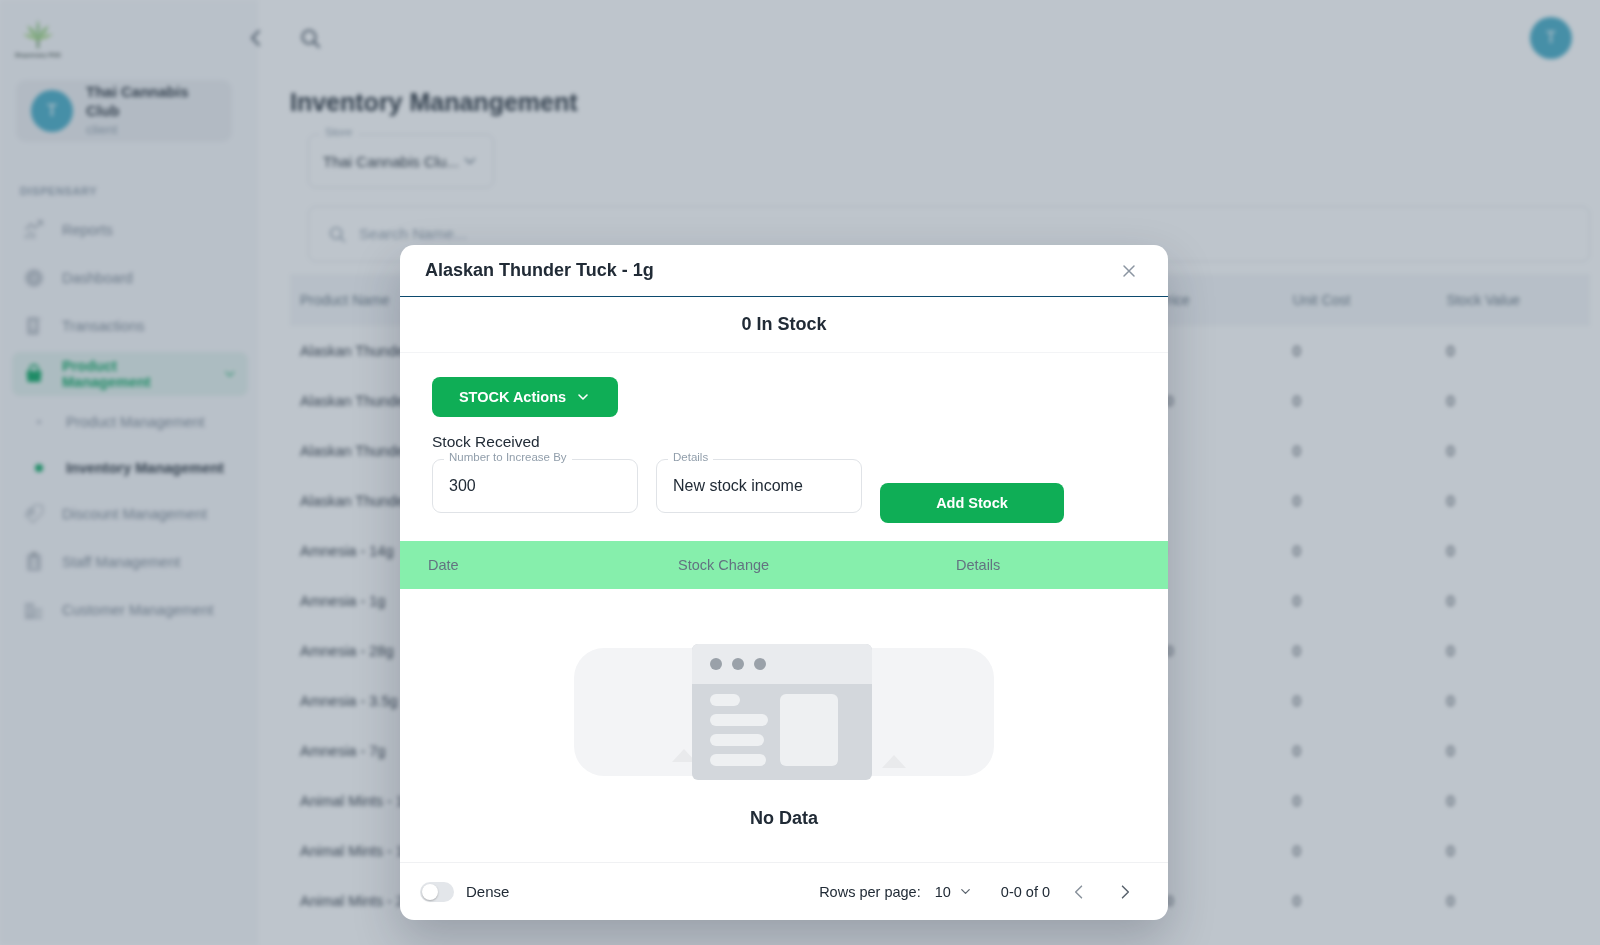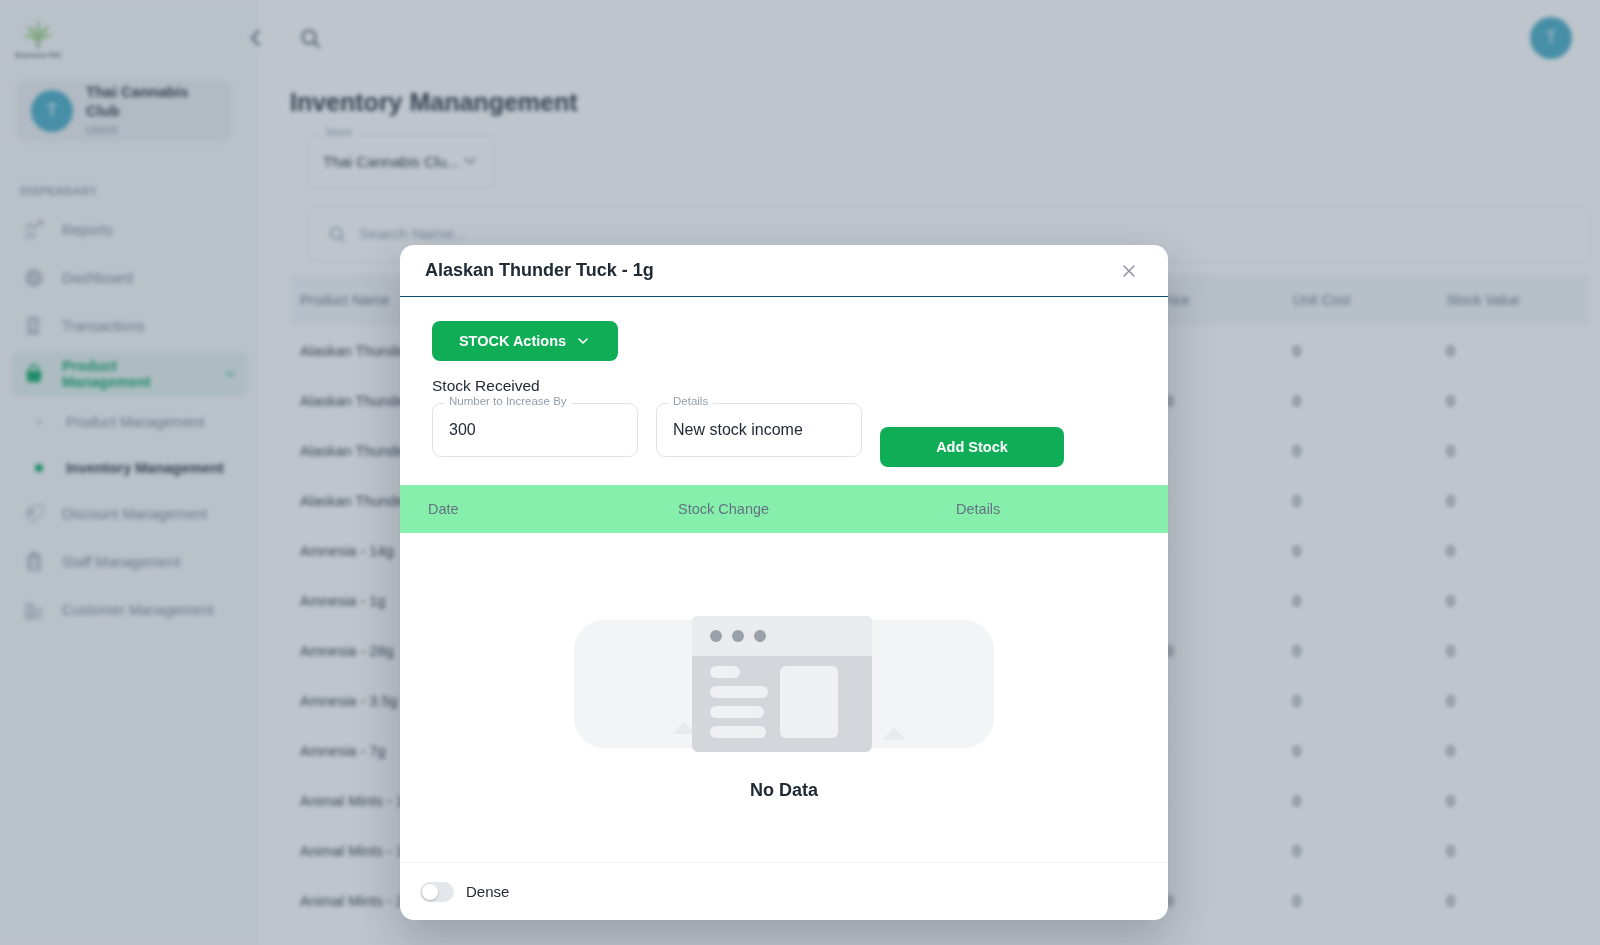--- a/index.html
+++ b/index.html
@@ -542,20 +542,21 @@
 
   <div class="modal-head">
     <span class="modal-title">Alaskan Thunder Tuck - 1g</span>
     <span class="modal-close">
       <svg viewBox="0 0 24 24" width="20" height="20" fill="none" stroke="#8b95a1" stroke-width="1.8">
         <path d="M6 6l12 12M18 6L6 18" stroke-linecap="round"></path>
       </svg>
     </span>
   </div>
 
+  <div class="stock-count">0 In Stock</div>
 
   <div class="modal-body">
 
     <div class="row-search">
       <button id="stock-actions-btn" class="btn-green">
         <span>STOCK Actions</span>
         <svg width="16" height="16" viewBox="0 0 24 24" fill="none" stroke="#ffffff" stroke-width="2.4">
           <path d="M6 9l6 6 6-6" stroke-linecap="round" stroke-linejoin="round"></path>
         </svg>
       </button>
@@ -605,15 +606,35 @@
         <rect x="216" y="72" width="58" height="72" rx="6" fill="#eef0f2"></rect>
       </svg>
       <div class="empty-text">No Data</div>
     </div>
 
   </div>
 
   <div class="modal-foot">
     <span class="toggle"></span>
     <span class="dense-label">Dense</span>
+    <div class="foot-right">
+      <span class="rpp-label">Rows per page:</span>
+      <span class="rpp-value">
+        <span>10</span>
+        <svg width="15" height="15" viewBox="0 0 24 24" fill="none" stroke="#5b646e" stroke-width="2">
+          <path d="M6 9l6 6 6-6" stroke-linecap="round" stroke-linejoin="round"></path>
+        </svg>
+      </span>
+      <span class="range">0-0 of 0</span>
+      <span class="pg-btn">
+        <svg width="20" height="20" viewBox="0 0 24 24" fill="none" stroke="#8a939d" stroke-width="1.8">
+          <path d="M15 5l-7 7 7 7" stroke-linecap="round" stroke-linejoin="round"></path>
+        </svg>
+      </span>
+      <span class="pg-btn">
+        <svg width="20" height="20" viewBox="0 0 24 24" fill="none" stroke="#5b646e" stroke-width="1.8">
+          <path d="M9 5l7 7-7 7" stroke-linecap="round" stroke-linejoin="round"></path>
+        </svg>
+      </span>
+    </div>
   </div>
 
 </section>
 
 </body></html>

